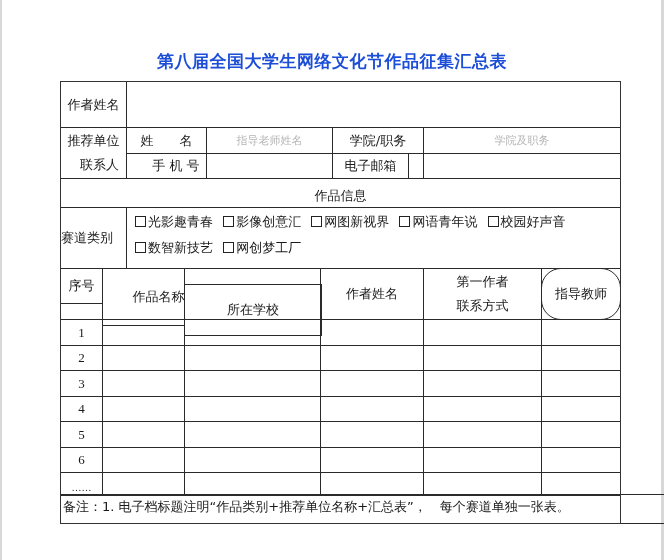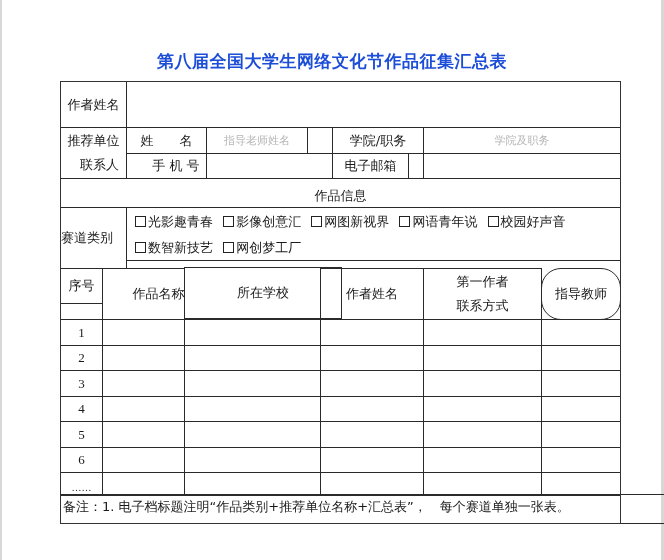--- a/index.html
+++ b/index.html
@@ -40,49 +40,49 @@
 <div class="title">第八届全国大学生网络文化节作品征集汇总表</div>
 
 <div class="cell" style="left:60px;top:81px;width:67px;height:47px;">作者姓名</div>
 <div class="cell" style="left:126px;top:81px;width:495px;height:47px;"></div>
 
 <div class="cell stack" style="left:60px;top:127px;width:67px;height:52px;line-height:24px;">
   <span>推荐单位</span>
   <span style="padding-left:12px;">联系人</span>
 </div>
 <div class="cell" style="left:126px;top:127px;width:81px;height:27px;">姓　　名</div>
-<div class="cell hint" style="left:206px;top:127px;width:102px;height:27px;">指导老师姓名</div>
+<div class="cell hint" style="left:206px;top:127px;width:127px;height:27px;">指导老师姓名</div>
 <div class="cell" style="left:332px;top:127px;width:92px;height:27px;">学院/职务</div>
 <div class="cell hint" style="left:423px;top:127px;width:198px;height:27px;">学院及职务</div>
 
 <div class="cell" style="left:126px;top:153px;width:81px;height:26px;padding-left:19px;">手 机 号</div>
 <div class="cell" style="left:206px;top:153px;width:127px;height:26px;"></div>
 <div class="cell" style="left:332px;top:153px;width:77px;height:26px;">电子邮箱</div>
 <div class="cell" style="left:423px;top:153px;width:198px;height:26px;"></div>
 
 <div class="cell" style="left:60px;top:178px;width:561px;height:30px;padding-top:6px;">作品信息</div>
 
 <div class="cell" style="left:60px;top:207px;width:67px;height:62px;justify-content:flex-start;padding-left:0;">赛道类别</div>
-<div class="cell track-opts" style="left:126px;top:207px;width:495px;height:54px;justify-content:flex-start;padding-top:1px;">
+<div class="cell track-opts" style="left:126px;top:207px;width:495px;height:62px;justify-content:flex-start;padding-top:1px;">
   <div class="opt-line">
     <span class="opt"><span class="cb"></span><span>光影趣青春</span></span>
     <span class="opt"><span class="cb"></span><span>影像创意汇</span></span>
     <span class="opt"><span class="cb"></span><span>网图新视界</span></span>
     <span class="opt"><span class="cb"></span><span>网语青年说</span></span>
     <span class="opt"><span class="cb"></span><span>校园好声音</span></span>
   </div>
   <div class="opt-line">
     <span class="opt"><span class="cb"></span><span>数智新技艺</span></span>
     <span class="opt"><span class="cb"></span><span>网创梦工厂</span></span>
   </div>
 </div>
 
 <div class="cell" style="left:60px;top:268px;width:43px;height:36px;">序号</div>
-<div class="cell" style="left:102px;top:268px;width:83px;height:52px;padding-left:30px;">作品名称</div>
-<div class="cell" style="left:184px;top:267px;width:158px;height:52px;">所在学校</div>
+<div class="cell" style="left:102px;top:268px;width:83px;height:58px;padding-left:30px;">作品名称</div>
+<div class="cell" style="left:184px;top:284px;width:138px;height:52px;">所在学校</div>
 <div class="cell" style="left:320px;top:268px;width:104px;height:52px;">作者姓名</div>
 <div class="cell stack" style="left:423px;top:268px;width:119px;height:52px;">
   <span>第一作者</span>
   <span>联系方式</span>
 </div>
 <div class="cell" style="left:541px;top:268px;width:80px;height:52px;border-radius:20px;">指导教师</div>
 
 <div id="rows">
     <div>
       <div class="cell num" style="left: 60px; top: 319px; width: 43px; height: 27px;">1</div>

